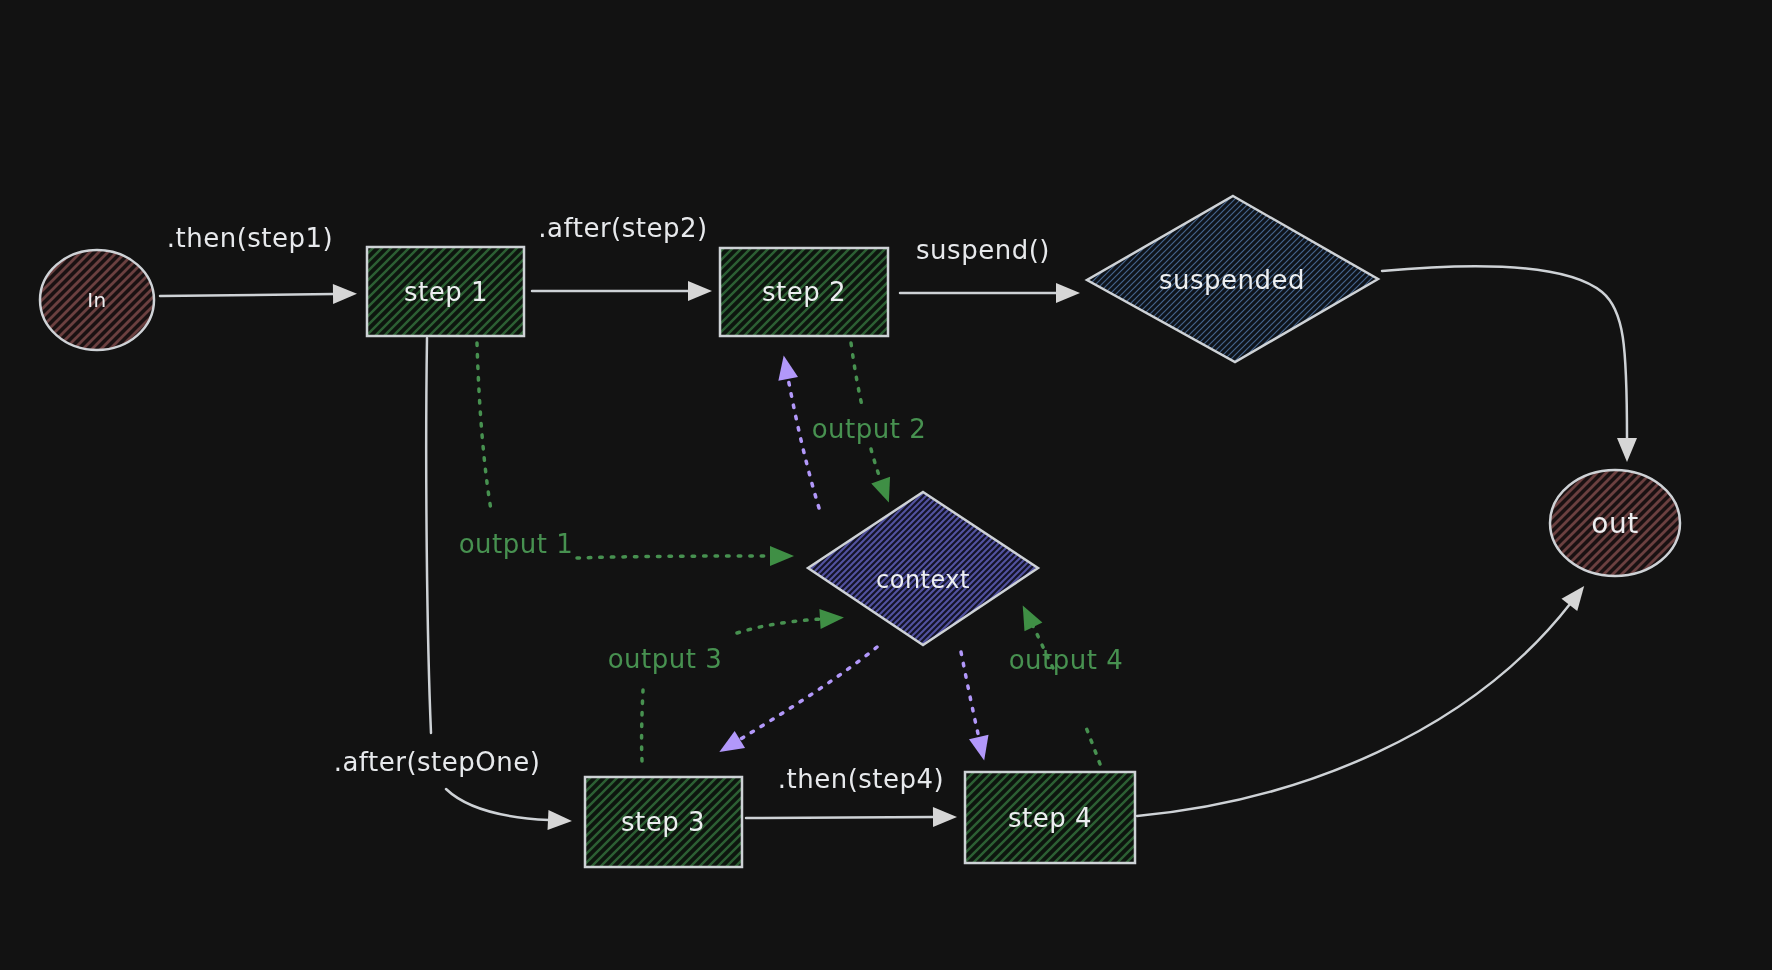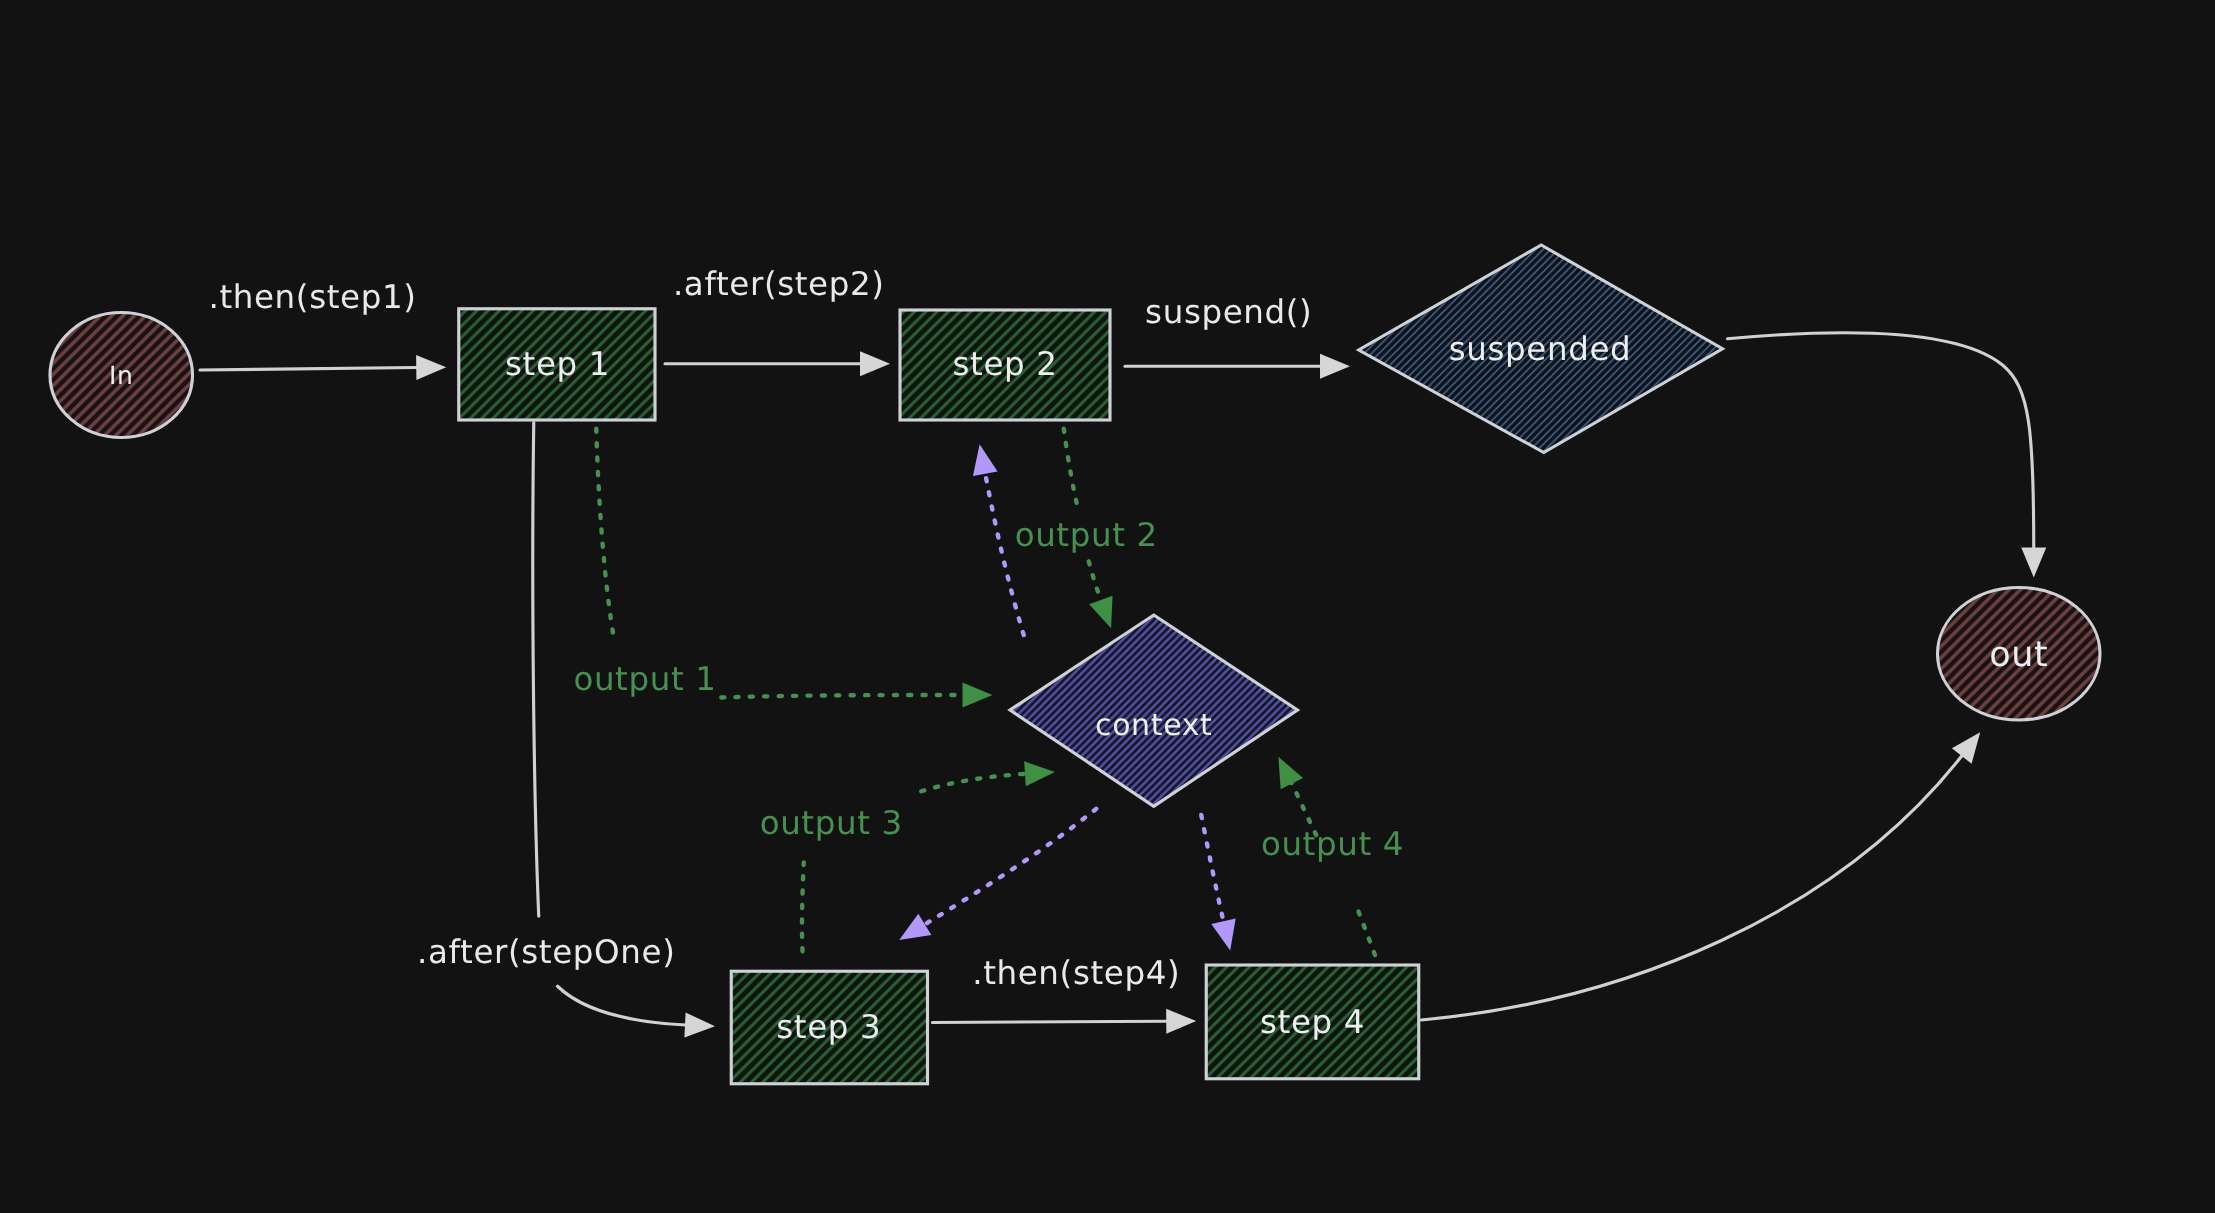--- a/index.html
+++ b/index.html
@@ -124,17 +124,17 @@
   <div class="lbl node" style="left:663px; top:822px;">step 3</div>
   <div class="lbl node" style="left:1050px; top:818px;">step 4</div>
   <div class="lbl node" style="left:1615px; top:523px; font-size:28px;">out</div>
 
   <div class="lbl" style="left:250px; top:238px;">.then(step1)</div>
   <div class="lbl" style="left:623px; top:228px;">.after(step2)</div>
   <div class="lbl" style="left:983px; top:250px;">suspend()</div>
   <div class="lbl green" style="left:516px; top:544px;text-align:center;">output 1</div>
   <div class="lbl green" style="left:869px; top:429px;">output 2</div>
   <div class="lbl green" style="left:665px; top:659px;">output 3</div>
-  <div class="lbl green" style="left:1066px; top:676px;">output 4</div>
+  <div class="lbl green" style="left:1066px; top:660px;">output 4</div>
   <div class="lbl" style="left:437px; top:762px;">.after(stepOne)</div>
   <div class="lbl" style="left:861px; top:779px;">.then(step4)</div>
 
 </div>
 
 </body></html>

